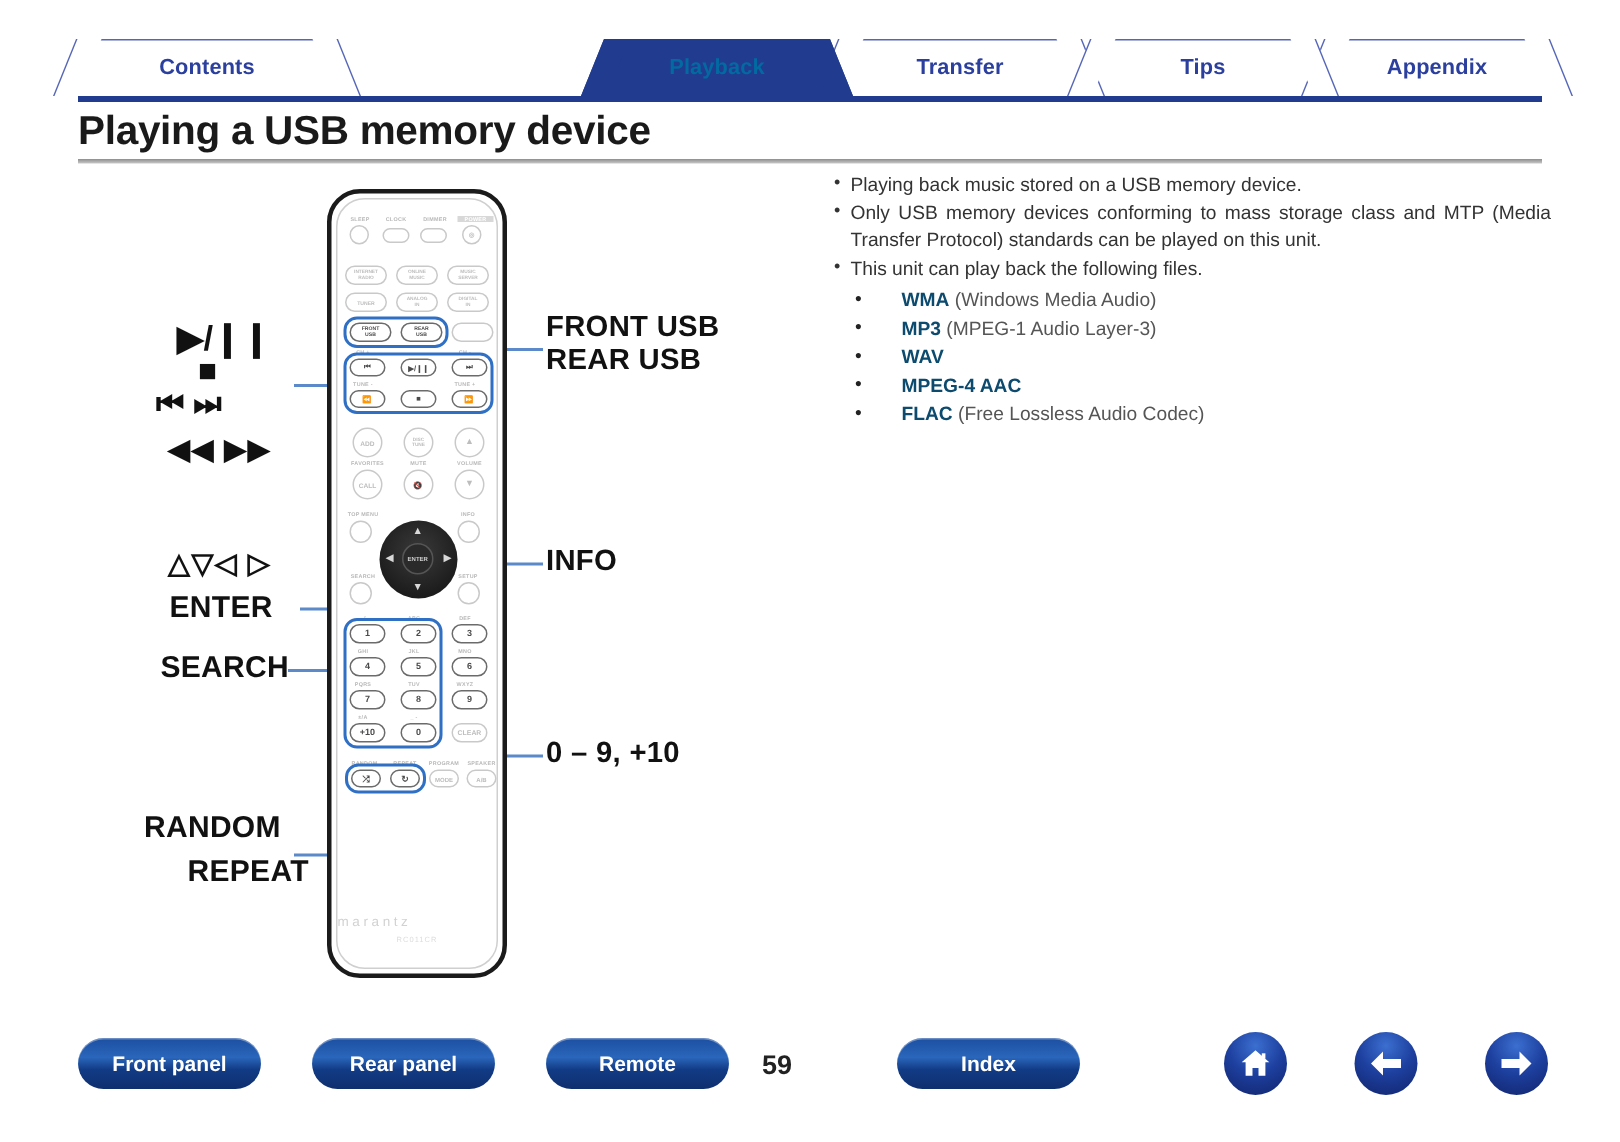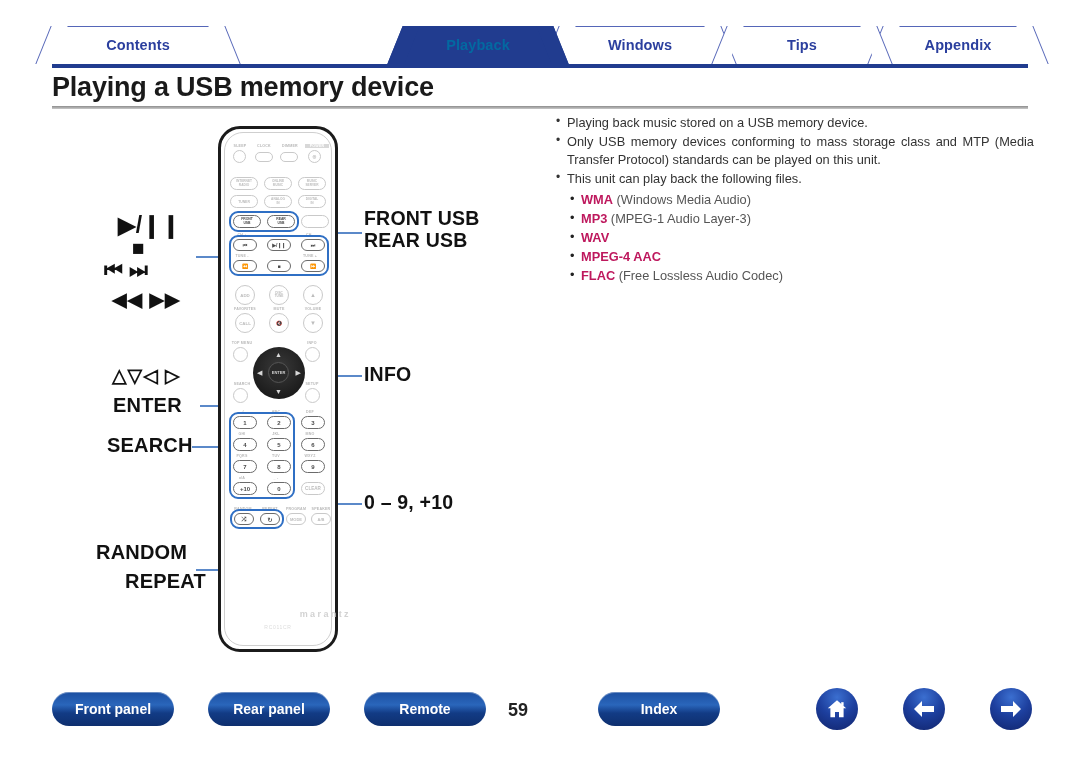--- a/index.html
+++ b/index.html
@@ -74,21 +74,21 @@
   }
   .note.nojust { text-align: left; }
   .sublist { margin-top: 1px; padding-left: 14px; }
   .subnote {
     position: relative; padding-left: 11px; font-size: 12.8px; color:#555;
     line-height: 1.5;
   }
   .subnote::before {
     content: "\2022"; position: absolute; left: 0; top: -1px; color:#222;
   }
-  .subnote b { color:#be185d; font-weight: bold; }
+  .subnote b { color:#0c4a6e; font-weight: bold; margin-left: 20px; }
 
   
   .remote-area { position:absolute; left: 198px; top: 118px; width: 160px; height: 540px; }
   .remote-body {
     position:absolute; left: 20px; top: 8px; width: 120px; height: 526px;
     border: 3px solid #1b1b1b; border-radius: 22px; background:#fff;
   }
   .remote-inner {
     position:absolute; inset: 3px; border: 1px solid #cfcfcf; border-radius: 19px;
   }
@@ -103,22 +103,22 @@
   }
   .rb.oval { border-radius: 40px; }
   .rb.circ { border-radius: 50%; }
   .rb.dark { border-color:#6b6b6b; color:#4a4a4a; }
   .rb.pill2 { border-radius:40px; line-height:1.05; flex-direction:column; }
   .hl { 
     position:absolute; border:2px solid #2f6fc4; border-radius: 9px;
   }
   .leader { position:absolute; background:#5b89c9; height:1.6px; }
   .marantz {
-    position:absolute; left:16px; width:100%; text-align:right;
-    font-size:9px; color:#d2d2d2; letter-spacing:2.4px; font-weight:bold;
+    position:absolute; left:4px; width:100%; text-align:left;
+    font-size:9px; color:#d2d2d2; letter-spacing:2.4px; font-weight:normal;
   }
   .modelno {
     position:absolute; left:0; width:100%; text-align:center;
     font-size:5px; color:#dcdcdc; letter-spacing:.7px;
   }
 
   
   .dpad-ring {
     position:absolute; width:52px; height:52px; border-radius:50%;
     background: radial-gradient(circle at 50% 40%, #3a3a3a 0%, #1d1d1d 70%, #111 100%);
@@ -178,21 +178,21 @@
     <div class="tab active" style="left:352px; width:148px;">
       <span class="tab-shape"></span>
         <span class="edge-l"></span>
         <span class="edge-r"></span>
       <span class="tab-lbl">Playback</span>
     </div>
     <div class="tab" style="left:508px; width:160px;">
       <span class="tab-shape"></span>
         <span class="edge-l"></span>
         <span class="edge-r"></span>
-      <span class="tab-lbl">Windows</span>
+      <span class="tab-lbl">Transfer</span>
     </div>
     <div class="tab" style="left:832px; width:148px;">
       <span class="tab-shape"></span>
         <span class="edge-l"></span>
         <span class="edge-r"></span>
       <span class="tab-lbl">Appendix</span>
     </div>
     <div class="tab" style="left:676px; width:148px;">
       <span class="tab-shape"></span>
         <span class="edge-l"></span>

